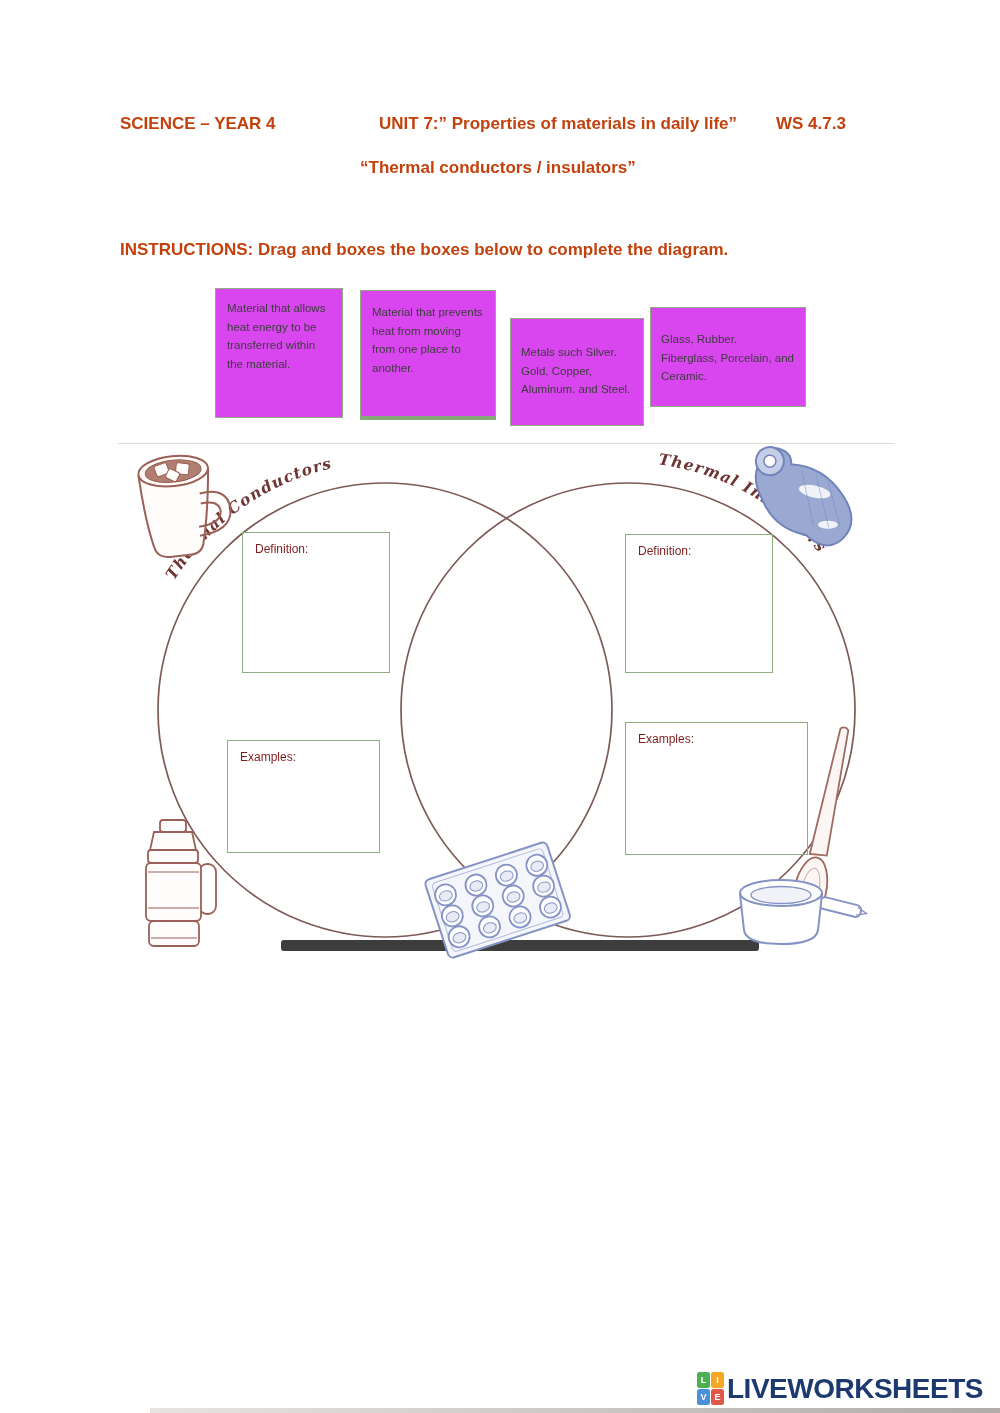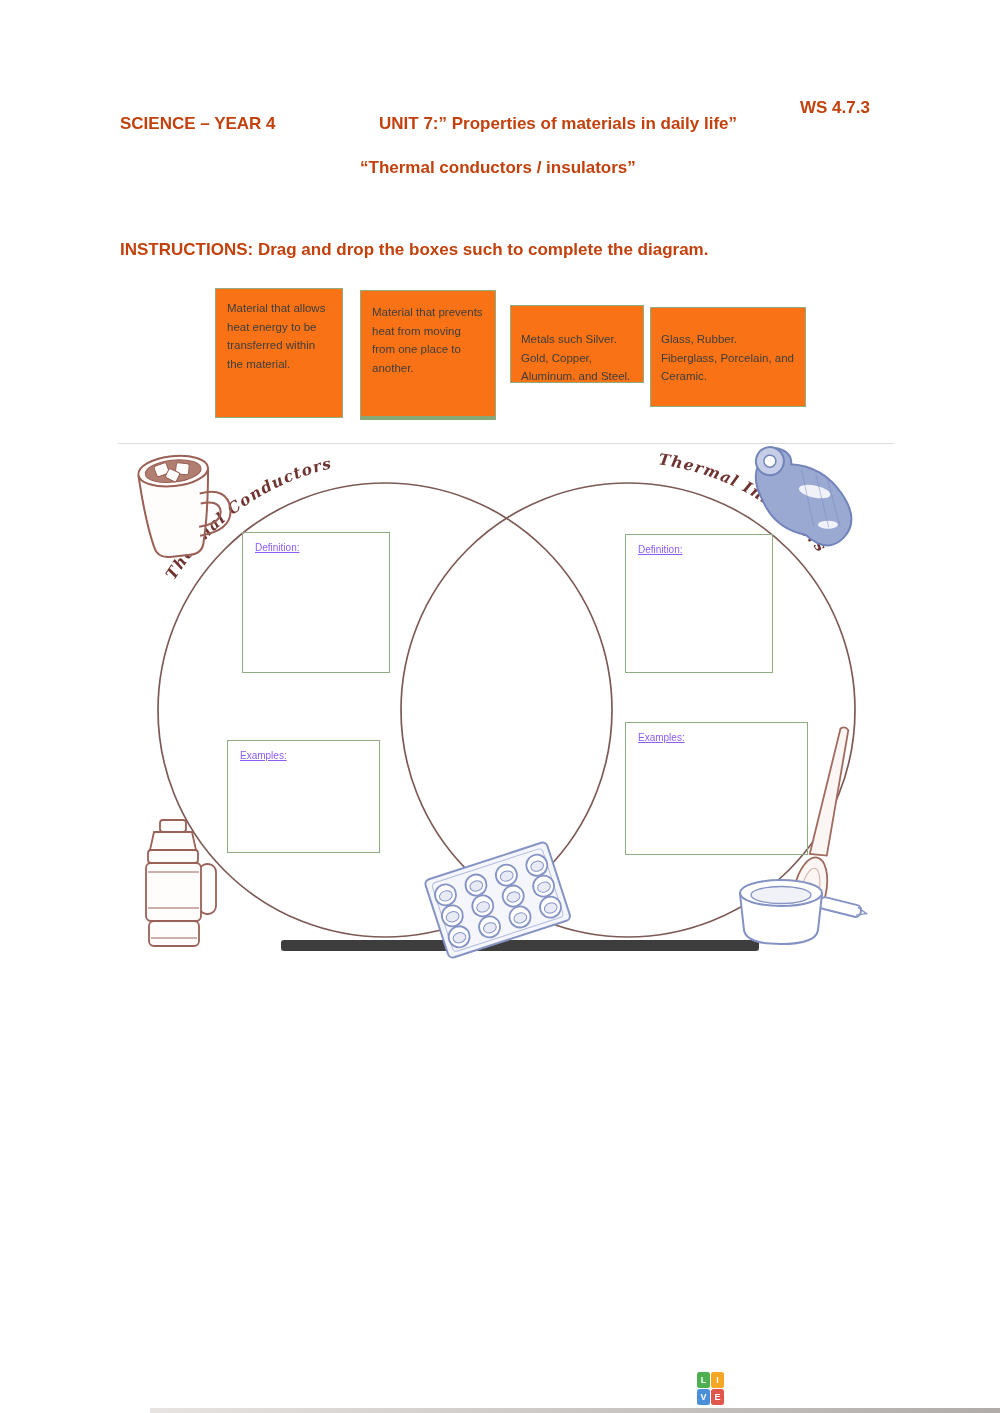--- a/index.html
+++ b/index.html
@@ -4,60 +4,60 @@
 <style>
   html,body{margin:0;padding:0;}
   body{
     width:1000px;height:1413px;position:relative;background:#ffffff;
     font-family:"Liberation Sans",sans-serif;overflow:hidden;
   }
   .hdr{position:absolute;font-weight:bold;font-size:17px;color:#c2410c;white-space:nowrap;}
 
   
   .dragbox{
-    position:absolute;border:1.6px solid #8fae80;background:#f97316;
+    position:absolute;border:1.6px solid #8fae80;background:#d946ef;
     font-size:11.5px;color:#3d3d3d;line-height:1.62;box-sizing:border-box;
   }
   .db1{left:215px;top:288px;width:128px;height:130px;padding:10px 12px 0 11px;}
   .db2{left:360px;top:290px;width:136px;height:130px;padding:12px 12px 0 11px;
        border-bottom-width:4px;border-bottom-color:#86a877;}
-  .db3{left:510px;top:305px;width:134px;height:78px;padding:24px 10px 0 10px;}
+  .db3{left:510px;top:318px;width:134px;height:108px;padding:24px 10px 0 10px;}
   .db4{left:650px;top:307px;width:156px;height:100px;padding:22px 10px 0 10px;}
 
   .divider{position:absolute;left:118px;top:443px;width:776px;height:1px;background:#dcdcda;}
 
   
   .venn-svg{position:absolute;left:0;top:0;width:1000px;height:1413px;}
 
   
   .dropzone{position:absolute;border:1.5px solid #8fae80;box-sizing:border-box;background:transparent;}
-  .dz-label{display:block;font-size:10px;color:#8b5cf6;padding:9px 0 0 12px;text-decoration:underline;}
+  .dz-label{display:block;font-size:12px;color:#7f1d1d;padding:9px 0 0 12px;}
   .dzA{left:242px;top:532px;width:148px;height:141px;}
   .dzB{left:625px;top:534px;width:148px;height:139px;}
   .dzC{left:227px;top:740px;width:153px;height:113px;}
   .dzD{left:625px;top:722px;width:183px;height:133px;}
 
   
   .logo{position:absolute;left:697px;top:1372px;display:flex;align-items:center;}
   .tiles{display:grid;grid-template-columns:13px 13px;grid-template-rows:16px 16px;gap:1px;margin-right:3px;}
   .tile{border-radius:2.5px;color:#fff;font-size:9px;font-weight:bold;
         display:flex;align-items:center;justify-content:center;line-height:1;}
   .logo-text{font-size:28px;font-weight:bold;color:#1d3a70;letter-spacing:-0.5px;line-height:1;}
 
   .bottom-shade{position:absolute;left:150px;right:0;bottom:0;height:5px;
     background:linear-gradient(to right, rgba(120,105,95,0.18), rgba(80,70,65,0.45));}
 </style>
 </head>
 <body>
 
 <span class="hdr" style="left:120px;top:114px;">SCIENCE – YEAR 4</span>
 <span class="hdr" style="left:360px;top:114px;margin-left:19px;">UNIT 7:” Properties of materials in daily life”</span>
-<span class="hdr" style="left:776px;top:98px;margin-left:24px;">WS 4.7.3</span>
+<span class="hdr" style="left:776px;top:114px;">WS 4.7.3</span>
 <span class="hdr" style="left:360px;top:158px;">“Thermal conductors / insulators”</span>
-<span class="hdr" style="left:120px;top:240px;">INSTRUCTIONS: Drag and drop the boxes such to complete the diagram.</span>
+<span class="hdr" style="left:120px;top:240px;">INSTRUCTIONS: Drag and boxes the boxes below to complete the diagram.</span>
 
 <div class="dragbox db1">Material that allows heat energy to be transferred within the material.</div>
 <div class="dragbox db2">Material that prevents heat from moving from one place to another.</div>
 <div class="dragbox db3">Metals such Silver. Gold, Copper, Aluminum. and Steel.</div>
 <div class="dragbox db4">Glass, Rubber. Fiberglass, Porcelain, and Ceramic.</div>
 
 <div class="divider"></div>
 
 <svg class="venn-svg" viewBox="0 0 1000 1413">
 
@@ -171,15 +171,16 @@
   <span class="dz-label">Examples:</span>
 </div>
 
 <div class="logo">
   <div class="tiles">
     <span class="tile" style="background: rgb(76, 175, 80);">L</span>
     <span class="tile" style="background: rgb(245, 166, 35);">I</span>
     <span class="tile" style="background: rgb(74, 144, 217);">V</span>
     <span class="tile" style="background: rgb(226, 87, 76);">E</span>
   </div>
+  <span class="logo-text">LIVEWORKSHEETS</span>
 </div>
 
 <div class="bottom-shade"></div>
 
 </body></html>

